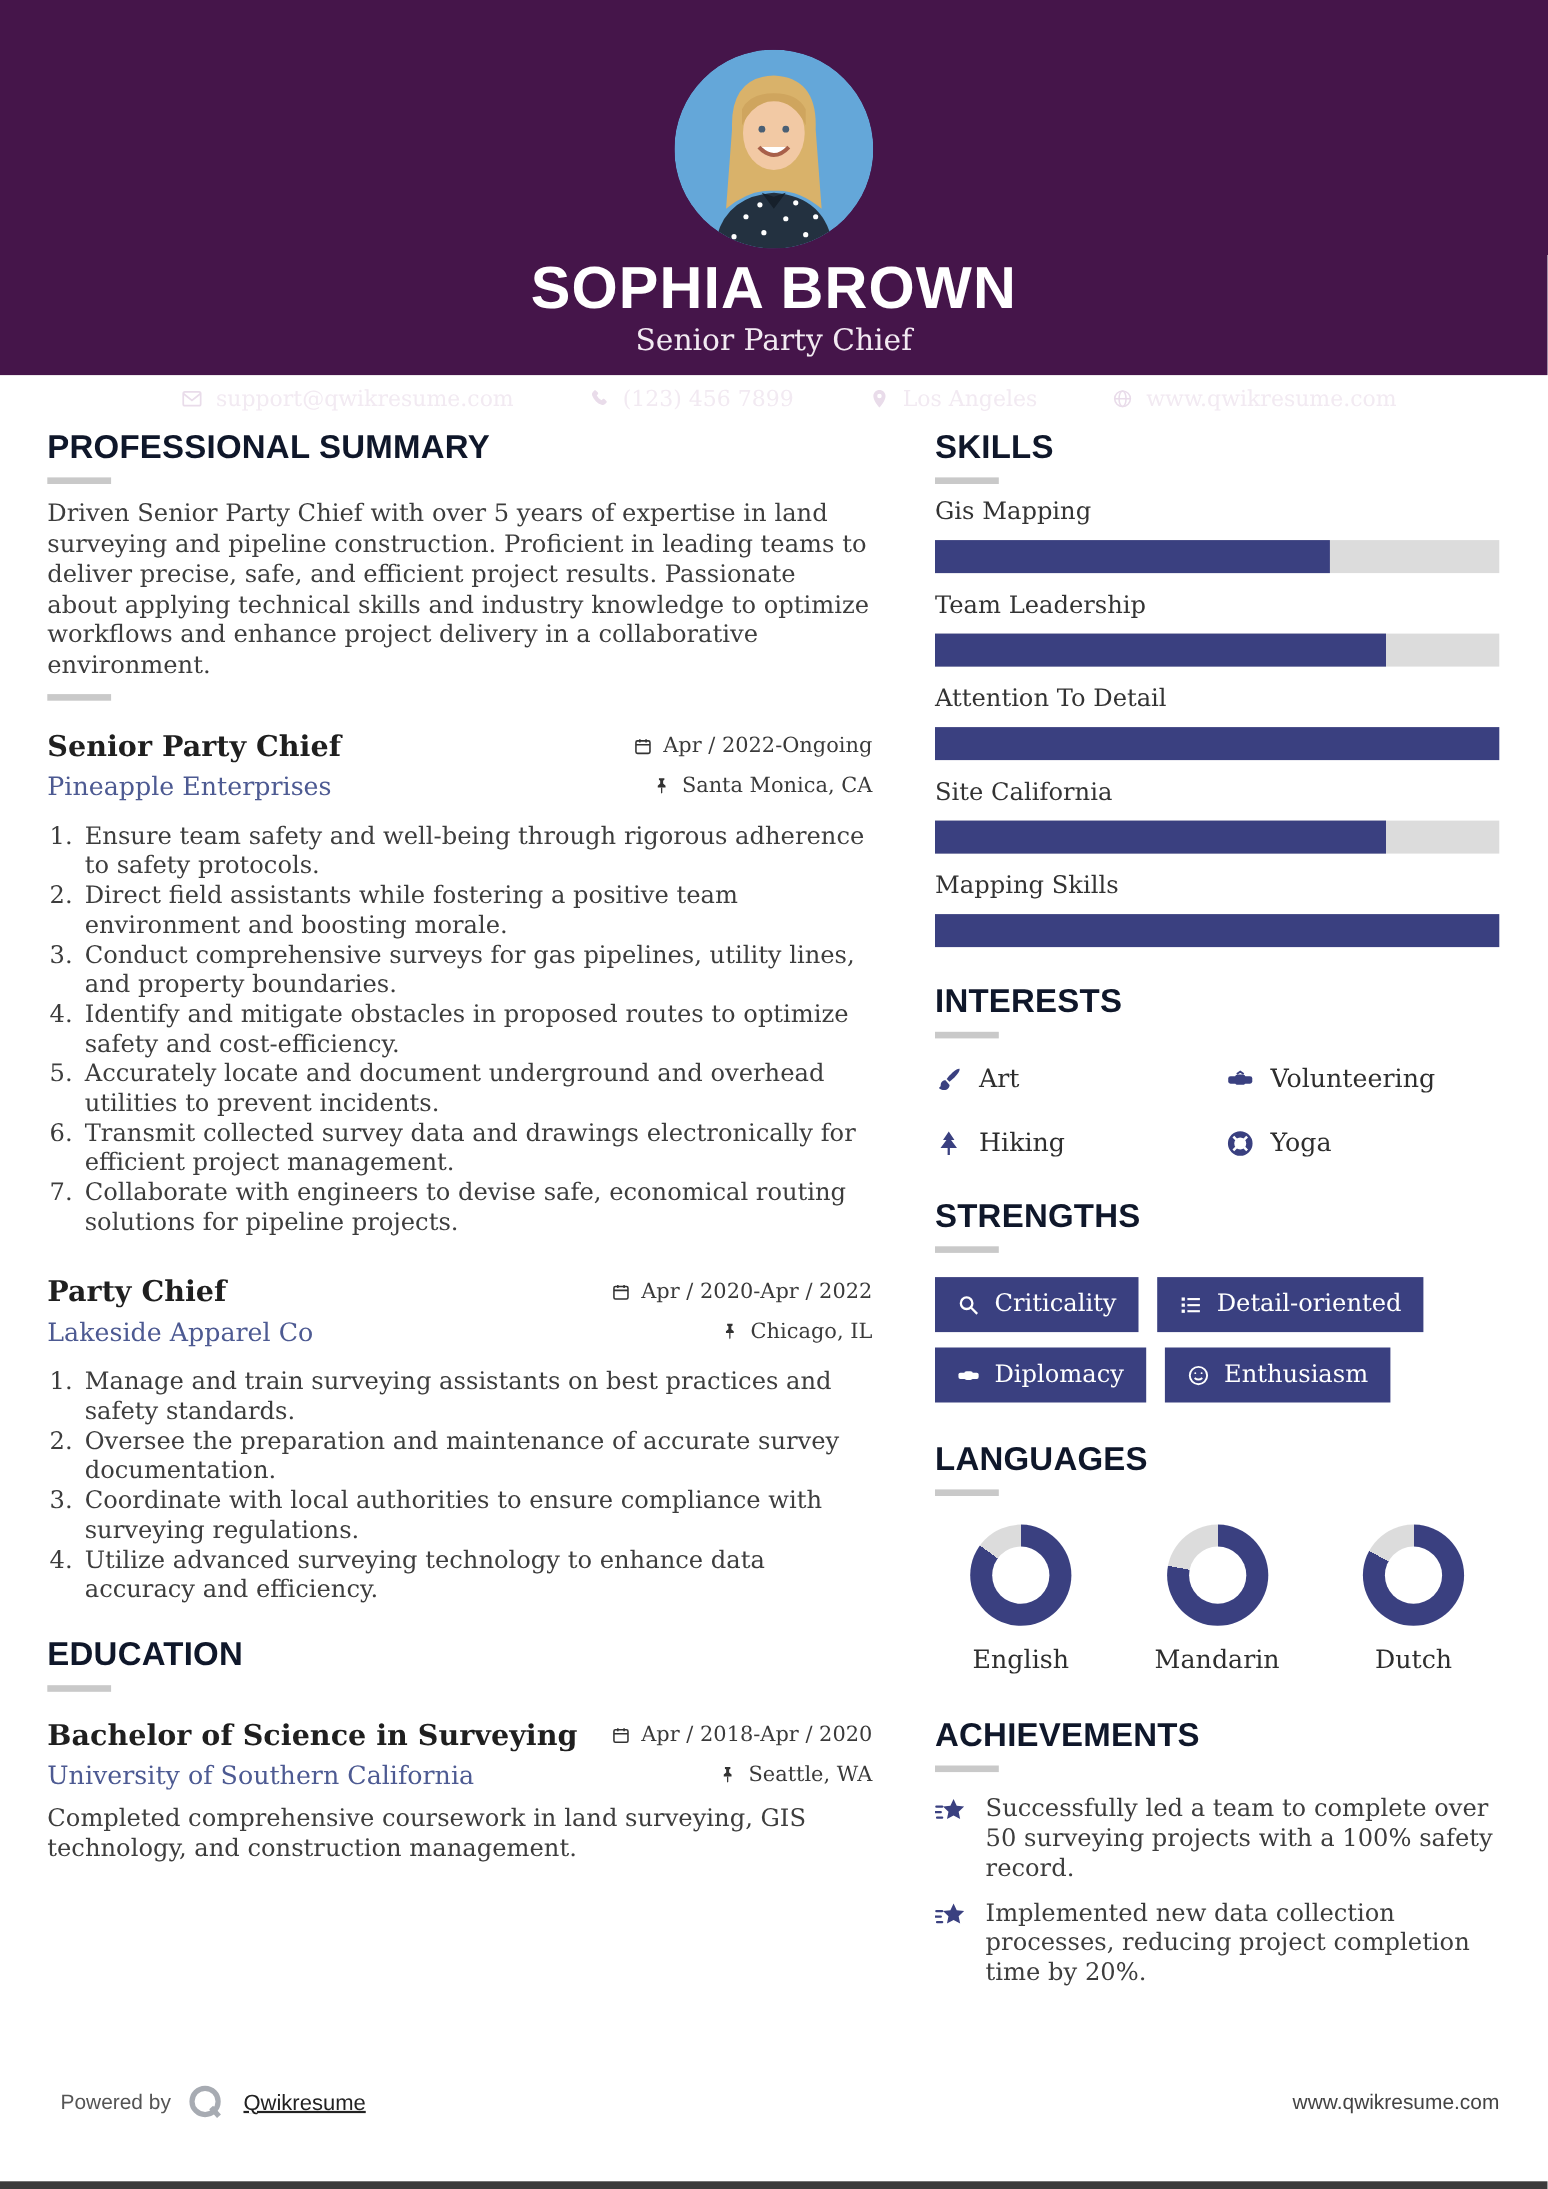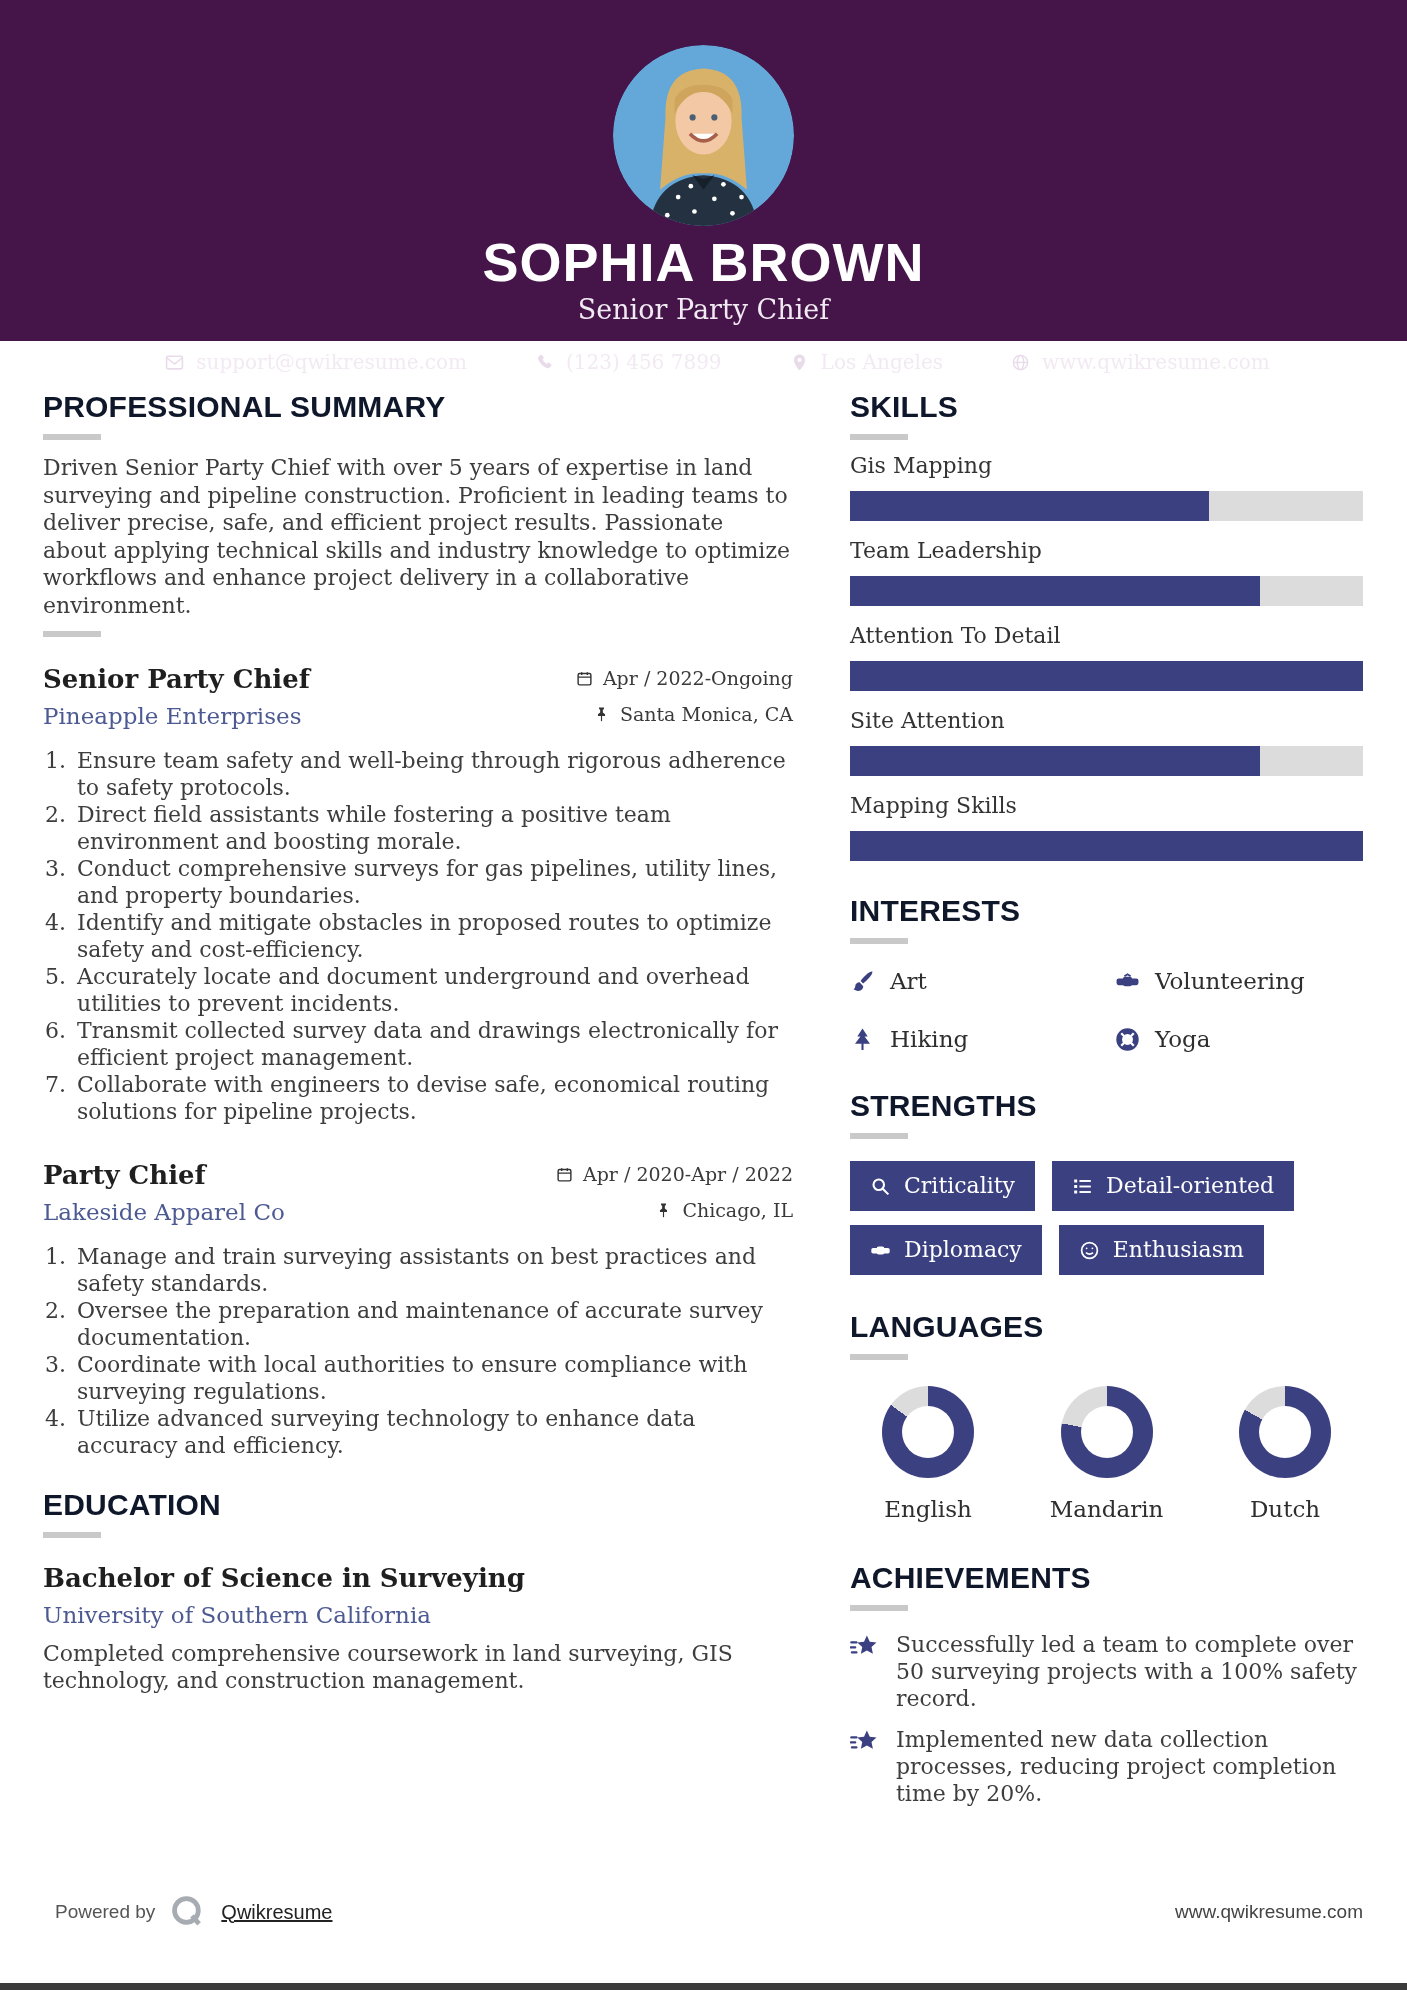--- a/index.html
+++ b/index.html
@@ -224,20 +224,36 @@
 
     <div class="sec-heading edu-heading">EDUCATION</div>
     <div class="sec-underline"></div>
 
     <div class="job" style="margin-top:24px;">
       <div class="job-head">
         <div>
           <div class="job-title">Bachelor of Science in Surveying</div>
           <div class="job-company">University of Southern California</div>
         </div>
+        <div class="job-meta">
+          <div class="meta-row">
+            <svg viewBox="0 0 24 24" fill="none" stroke="currentColor" stroke-width="2">
+                <rect x="3" y="5" width="18" height="16" rx="2"></rect>
+                <path d="M8 3v4M16 3v4M3 10h18"></path>
+              </svg>
+            <span>Apr / 2018-Apr / 2020</span>
+          </div>
+          <div class="meta-row">
+            <svg viewBox="0 0 24 24" fill="currentColor">
+                <path d="M8.5 2h7v2.2l-1.6 1V9l3.1 2.6V14H7v-2.4L10.1 9V5.2l-1.6-1z"></path>
+                <path d="M11.2 14h1.6v6.4l-.8 1.6-.8-1.6z"></path>
+              </svg>
+            <span>Seattle, WA</span>
+          </div>
+        </div>
       </div>
       <p class="edu-desc">Completed comprehensive coursework in land surveying, GIS technology, and construction management.</p>
     </div>
   </div>
 
   <div class="col-right">
 
     <div class="sec-heading">SKILLS</div>
     <div class="sec-underline"></div>
     <div class="skill-list">
@@ -253,21 +269,21 @@
             <div class="skill-fill" style="--p: 80;"></div>
           </div>
       </div>
       <div class="skill">
         <div class="skill-label">Attention To Detail</div>
         <div class="skill-track">
             <div class="skill-fill" style="--p: 100;"></div>
           </div>
       </div>
       <div class="skill">
-        <div class="skill-label">Site Attention</div>
+        <div class="skill-label">Site California</div>
         <div class="skill-track">
             <div class="skill-fill" style="--p: 80;"></div>
           </div>
       </div>
       <div class="skill">
         <div class="skill-label">Mapping Skills</div>
         <div class="skill-track">
             <div class="skill-fill" style="--p: 100;"></div>
           </div>
       </div>

